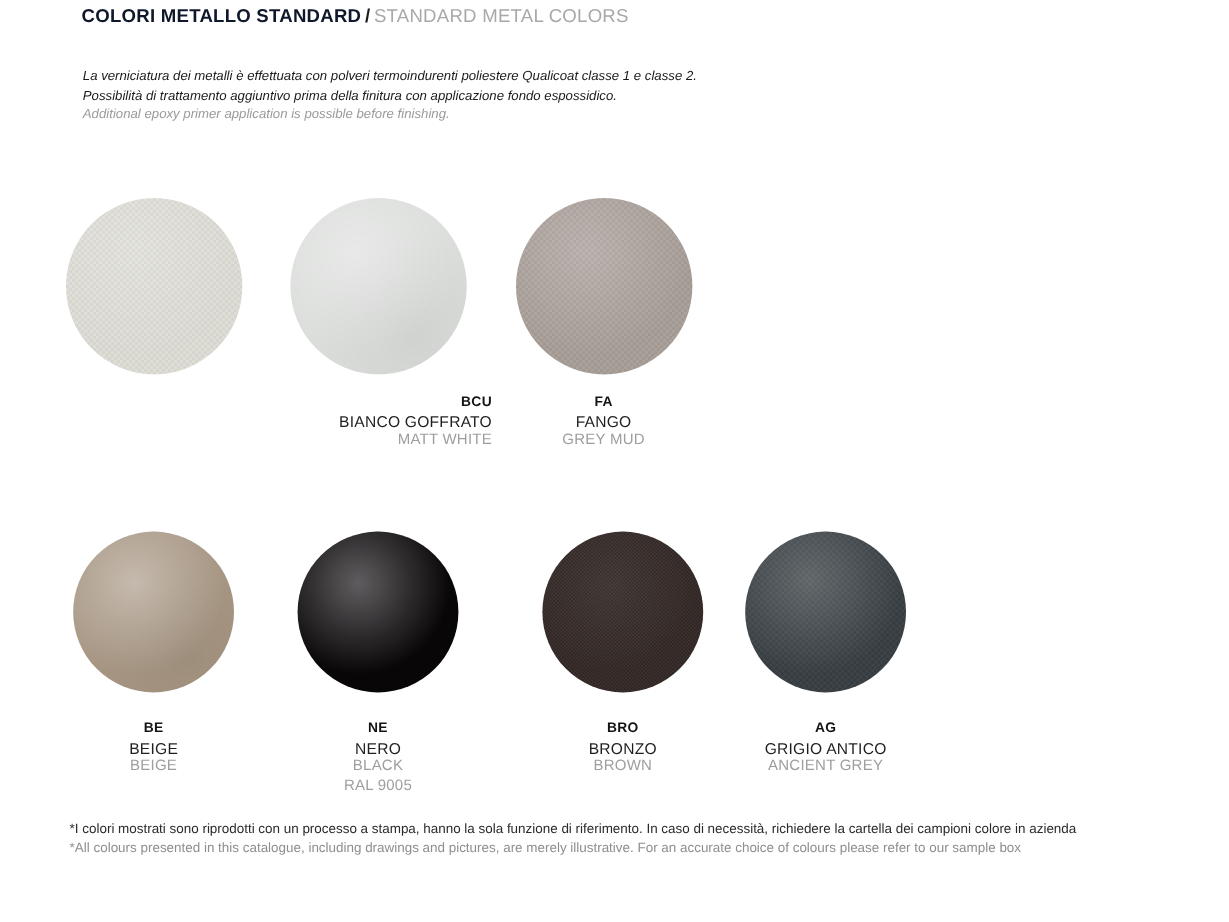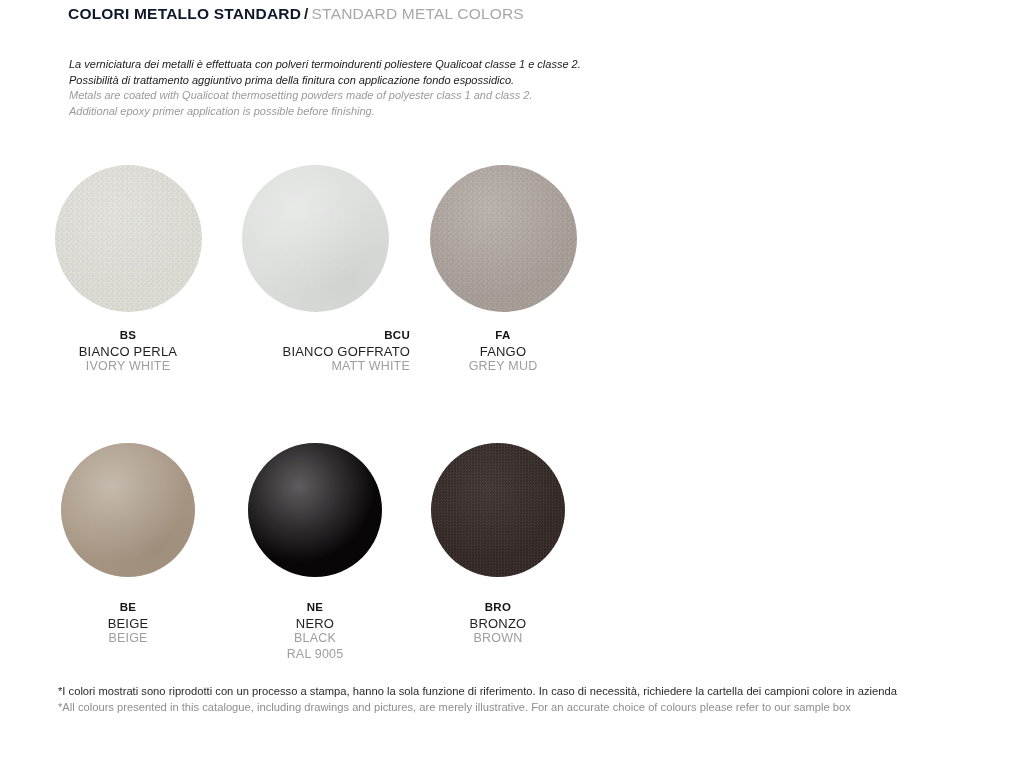--- a/index.html
+++ b/index.html
@@ -159,32 +159,26 @@
 </head>
 <body>
 
 <div class="page-title">
   <span class="title-it">COLORI METALLO STANDARD</span><span class="title-sep">/</span><span class="title-en">STANDARD METAL COLORS</span>
 </div>
 
 <div class="description">
   <div class="desc-line desc-it">La verniciatura dei metalli è effettuata con polveri termoindurenti poliestere Qualicoat classe 1 e classe 2.</div>
   <div class="desc-line desc-it">Possibilità di trattamento aggiuntivo prima della finitura con applicazione fondo espossidico.</div>
-  <div class="desc-line desc-en">Metals are coated with Qualicoat thermosetting powders made of polyester class 1 and class 2.</div>
   <div class="desc-line desc-en">Additional epoxy primer application is possible before finishing.</div>
 </div>
 
 <div class="swatch-row row-1" id="row-1">
     <div class="swatch-cell" style="left: 33px;">
       <div class="swatch-disc tex-fine" style="background: rgb(221, 220, 213);"></div>
-      <div class="swatch-labels">
-        <div class="swatch-code">BS</div>
-        <div class="swatch-name-it">BIANCO PERLA</div>
-        <div class="swatch-name-en">IVORY WHITE</div>
-      </div>
     </div>
     <div class="swatch-cell" style="left: 220px; text-align: right;">
       <div class="swatch-disc tex-soft" style="background: rgb(220, 222, 220);"></div>
       <div class="swatch-labels">
         <div class="swatch-code">BCU</div>
         <div class="swatch-name-it">BIANCO GOFFRATO</div>
         <div class="swatch-name-en">MATT WHITE</div>
       </div>
     </div>
     <div class="swatch-cell" style="left: 408px;">
@@ -208,26 +202,34 @@
     </div>
     <div class="swatch-cell" style="left: 220px;">
       <div class="swatch-disc tex-soft" style="background: rgb(10, 7, 9);"></div>
       <div class="swatch-labels">
         <div class="swatch-code">NE</div>
         <div class="swatch-name-it">NERO</div>
         <div class="swatch-name-en">BLACK</div>
         <div class="swatch-ral">RAL 9005</div>
       </div>
     </div>
-    <div class="swatch-cell" style="left: 403px;">
+    <div class="swatch-cell" style="left: 424px;">
       <div class="swatch-disc tex-grain" style="background: rgb(51, 40, 37);"></div>
       <div class="swatch-labels">
         <div class="swatch-code">BRO</div>
         <div class="swatch-name-it">BRONZO</div>
         <div class="swatch-name-en">BROWN</div>
+      </div>
+    </div>
+    <div class="swatch-cell" style="left: 593px;">
+      <div class="swatch-disc tex-fine" style="background: rgb(55, 62, 66);"></div>
+      <div class="swatch-labels">
+        <div class="swatch-code">AG</div>
+        <div class="swatch-name-it">GRIGIO ANTICO</div>
+        <div class="swatch-name-en">ANCIENT GREY</div>
       </div>
     </div>
   </div>
 
 <div class="footnotes">
   <div class="footnote-line footnote-it">*I colori mostrati sono riprodotti con un processo a stampa, hanno la sola funzione di riferimento. In caso di necessità, richiedere la cartella dei campioni colore in azienda</div>
   <div class="footnote-line footnote-en">*All colours presented in this catalogue, including drawings and pictures, are merely illustrative. For an accurate choice of colours please refer to our sample box</div>
 </div>
 
 </body></html>

